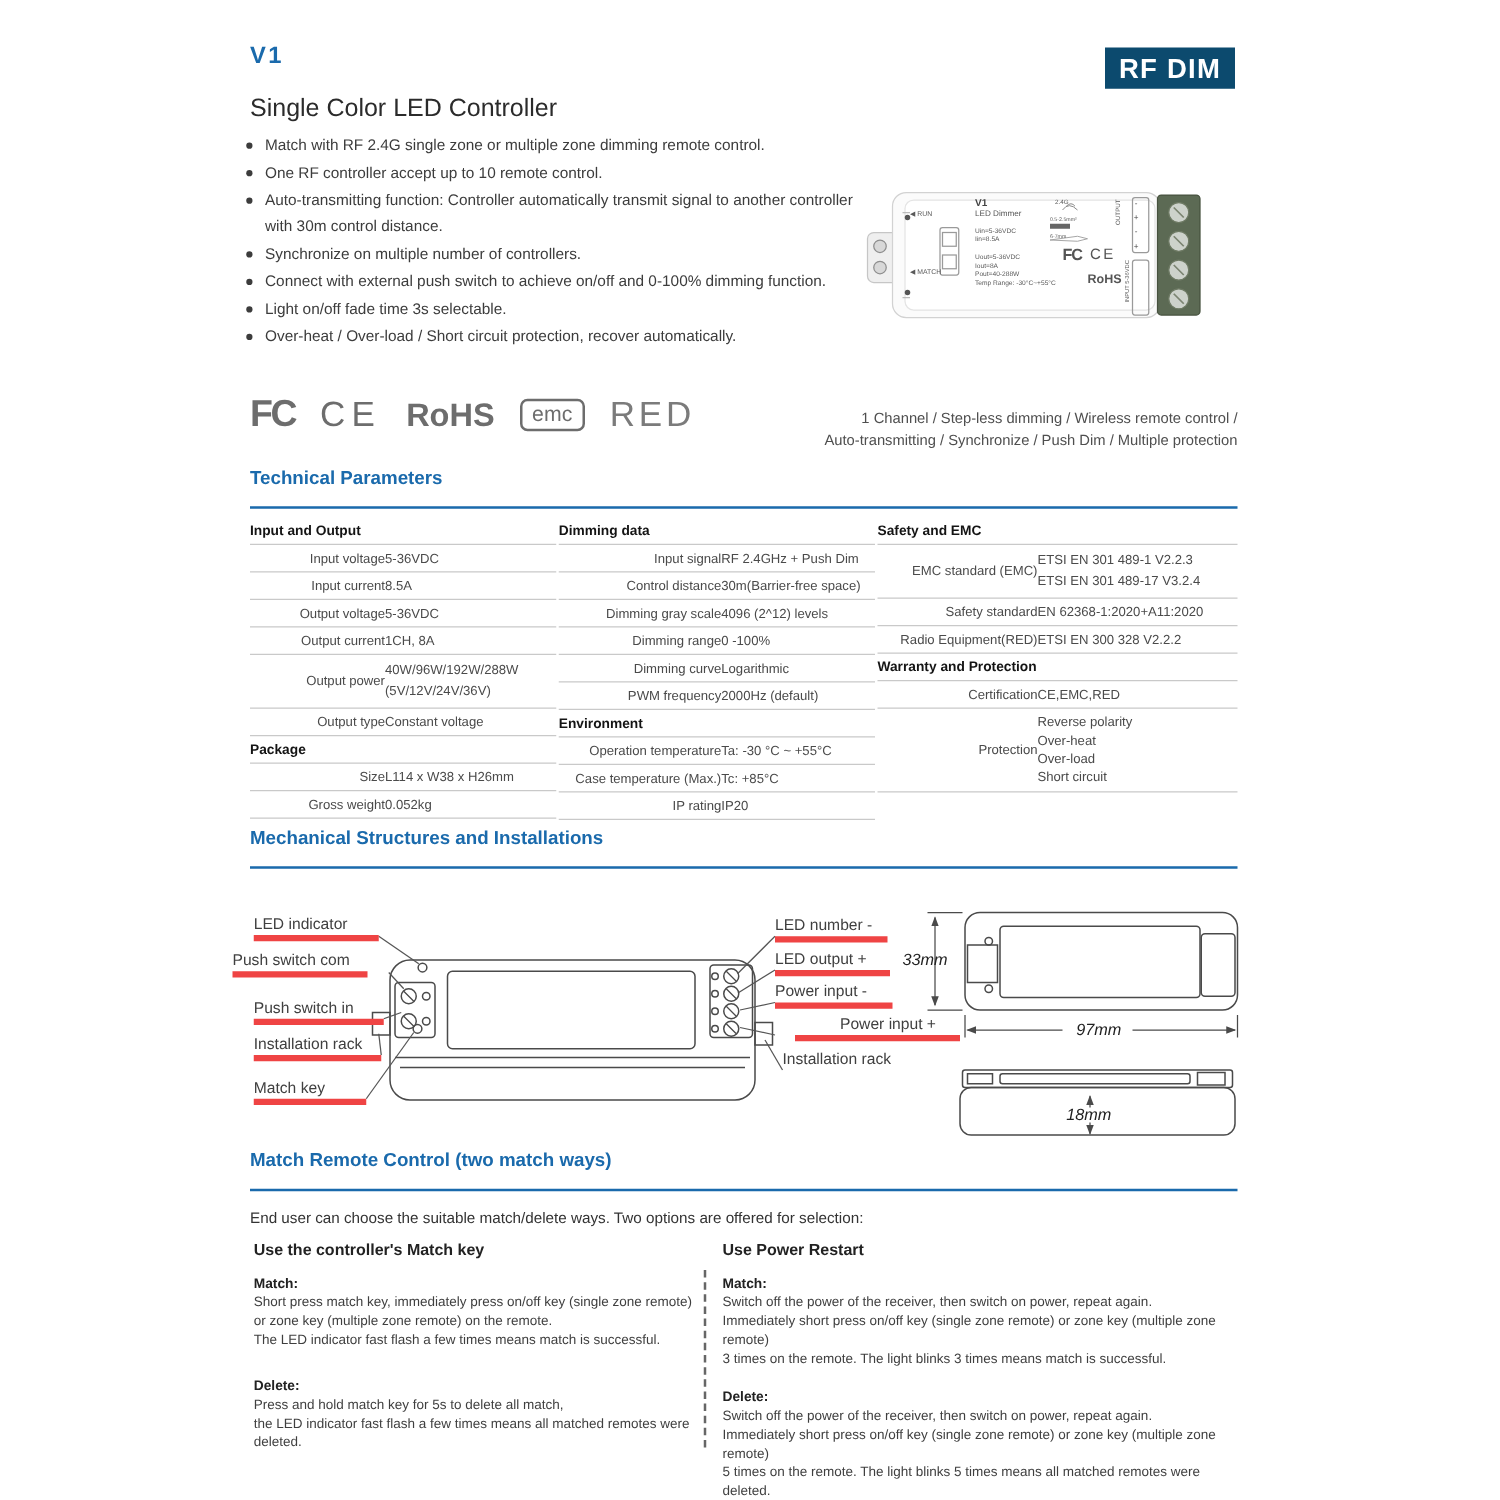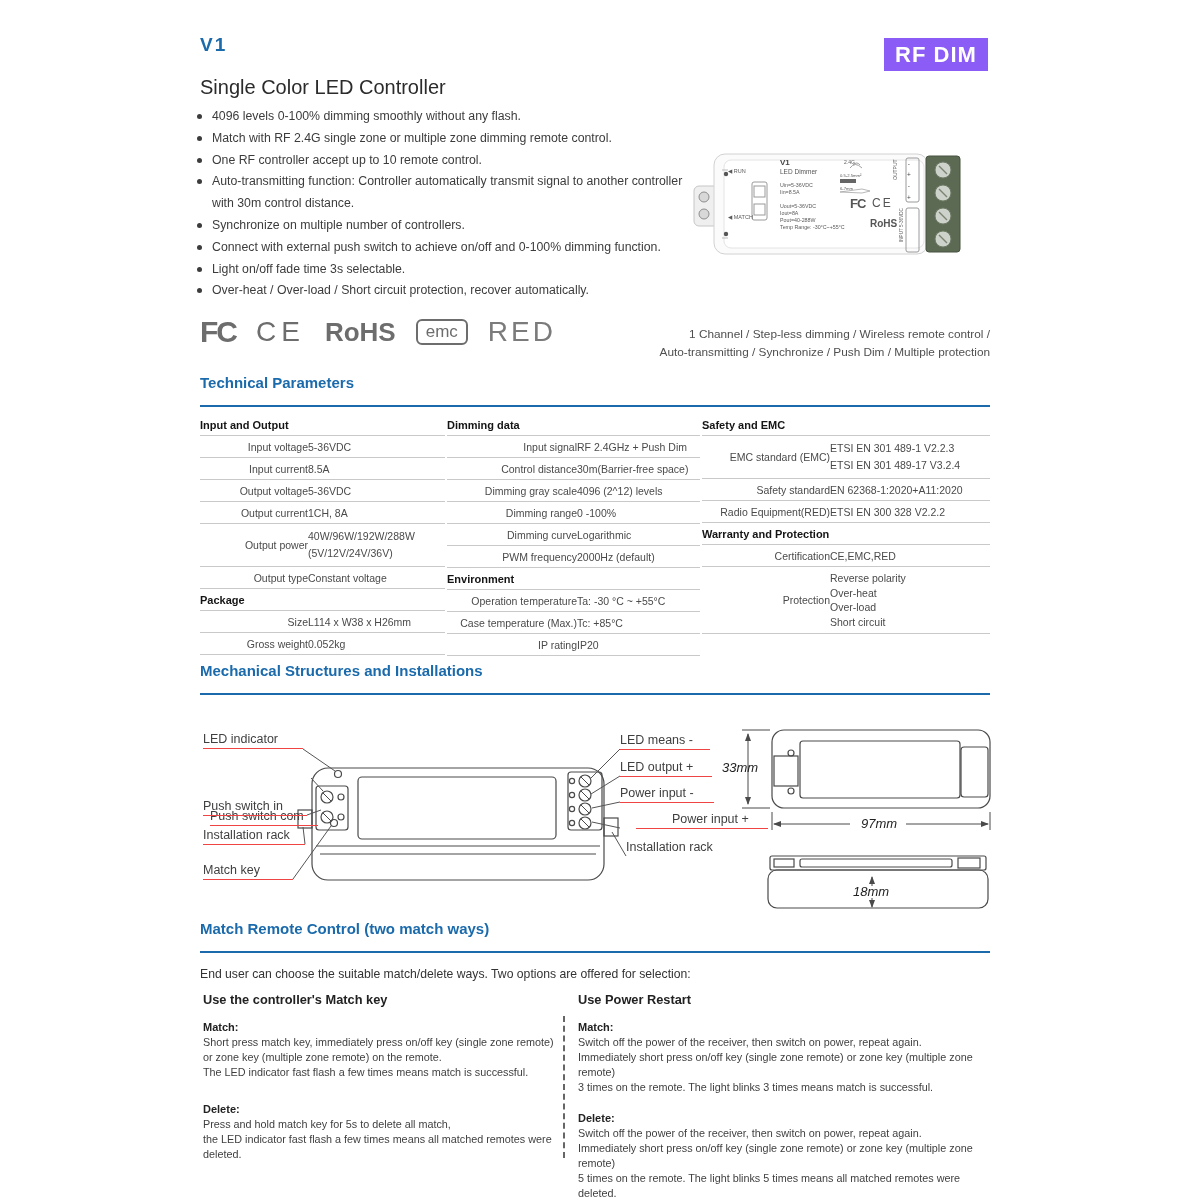--- a/index.html
+++ b/index.html
@@ -2,21 +2,21 @@
 <html><head>
 <meta charset="utf-8">
 <style>
   html,body{margin:0;padding:0;background:#fff;}
   #page{position:relative;width:1200px;height:1200px;background:#ffffff;overflow:hidden;
         font-family:"Liberation Sans", sans-serif;color:#3c3c3c;}
   .abs{position:absolute;}
 
   
   #model{left:200px;top:34px;font-size:19px;font-weight:bold;color:#1a6aac;letter-spacing:2px;}
-  #badge{left:884px;top:38px;width:104px;height:33px;background:#8b5cf6;color:#fff;
+  #badge{left:884px;top:38px;width:104px;height:33px;background:#0c4a6e;color:#fff;
          display:flex;align-items:center;justify-content:center;font-size:22px;font-weight:bold;letter-spacing:1px;}
   #title{left:200px;top:76px;font-size:20px;color:#2b2b2b;}
 
   
   #features{left:197px;top:106px;width:505px;list-style:none;margin:0;padding:0;}
   .feat{position:relative;padding-left:15px;font-size:12.3px;line-height:21.8px;color:#3c3c3c;}
   .dot{position:absolute;left:0;top:8px;width:5px;height:5px;border-radius:50%;background:#3c3c3c;}
   .fline{display:block;}
 
   
@@ -41,21 +41,21 @@
   .tlabel{flex:0 0 auto;text-align:right;}
   .tvalue{flex:1;}
   .vstack{display:flex;flex-direction:column;padding:4px 0;}
   .vstack span{line-height:17px;}
   .vstack4 span{line-height:14.6px;}
   #col1{left:200px;width:245px;} #col1 .tlabel{width:108px;}
   #col2{left:447px;width:253px;} #col2 .tlabel{width:130px;}
   #col3{left:702px;width:288px;} #col3 .tlabel{width:128px;}
 
   
-  .mlab{position:absolute;font-size:12.5px;color:#3f3f3f;border-bottom:1px solid #ef4444;padding-bottom:2px;}
+  .mlab{position:absolute;font-size:12.5px;color:#3f3f3f;border-bottom:5px solid #ef4444;padding-bottom:2px;}
   .dim{position:absolute;font-size:13px;font-style:italic;color:#222;}
   #mech-svg{left:0;top:0;pointer-events:none;}
 
   
   #match-intro{left:200px;top:967px;font-size:12.2px;color:#333;}
   .mcol{position:absolute;font-size:10.8px;color:#3f3f3f;}
   .mtitle{font-size:12.8px;font-weight:bold;color:#222;margin:0 0 13px 0;}
   .mlabel{font-weight:bold;font-size:11px;color:#222;margin:0;line-height:15px;}
   .mline{margin:0;line-height:15px;}
   .gap-l{margin-top:22px;} .gap-r{margin-top:16px;}
@@ -87,24 +87,20 @@
 </head>
 <body>
 
 <div id="page">
 
   <div id="model" class="abs">V1</div>
   <div id="badge" class="abs">RF DIM</div>
   <div id="title" class="abs">Single Color LED Controller</div>
 
   <ul id="features" class="abs">
-    <li class="feat">
-        <span class="dot"></span>
-        <span class="fline">4096 levels 0-100% dimming smoothly without any flash.</span>
-      </li>
     <li class="feat">
         <span class="dot"></span>
         <span class="fline">Match with RF 2.4G single zone or multiple zone dimming remote control.</span>
       </li>
     <li class="feat">
         <span class="dot"></span>
         <span class="fline">One RF controller accept up to 10 remote control.</span>
       </li>
     <li class="feat">
         <span class="dot"></span>
@@ -386,25 +382,25 @@
       <rect x="774" y="859" width="20" height="8"></rect>
       <rect x="800" y="859" width="152" height="8" rx="2"></rect>
       <rect x="958" y="858" width="22" height="10"></rect>
       <rect x="768" y="870" width="220" height="38" rx="9"></rect>
       <line x1="872" y1="886" x2="872" y2="877" marker-end="url(#ah)" stroke-width="1"></line>
       <line x1="872" y1="898" x2="872" y2="907" marker-end="url(#ah)" stroke-width="1"></line>
     </g>
   </svg>
 
   <div class="mlab" style="left:203px;top:732px;width:100px;">LED indicator</div>
-  <div class="mlab" style="left:210px;top:761px;width:108px;margin-top:48px;">Push switch com</div>
+  <div class="mlab" style="left:186px;top:761px;width:108px;">Push switch com</div>
   <div class="mlab" style="left:203px;top:799px;width:104px;">Push switch in</div>
   <div class="mlab" style="left:203px;top:828px;width:102px;">Installation rack</div>
   <div class="mlab" style="left:203px;top:863px;width:90px;">Match key</div>
-  <div class="mlab" style="left:620px;top:733px;width:90px;">LED means -</div>
+  <div class="mlab" style="left:620px;top:733px;width:90px;">LED number -</div>
   <div class="mlab" style="left:620px;top:760px;width:92px;">LED output +</div>
   <div class="mlab" style="left:620px;top:786px;width:94px;">Power input -</div>
   <div class="mlab" style="left:636px;top:812px;width:96px;padding-left:36px;">Power input +</div>
   <div class="mlab" style="left:626px;top:840px;width:102px;border-bottom:none;">Installation rack</div>
 
   <div class="dim" style="left:722px;top:760px;">33mm</div>
   <div class="dim" style="left:861px;top:816px;">97mm</div>
   <div class="dim" style="left:853px;top:884px;">18mm</div>
 
   <div class="abs sect-h" style="left:200px;top:920px;">Match Remote Control (two match ways)</div>

